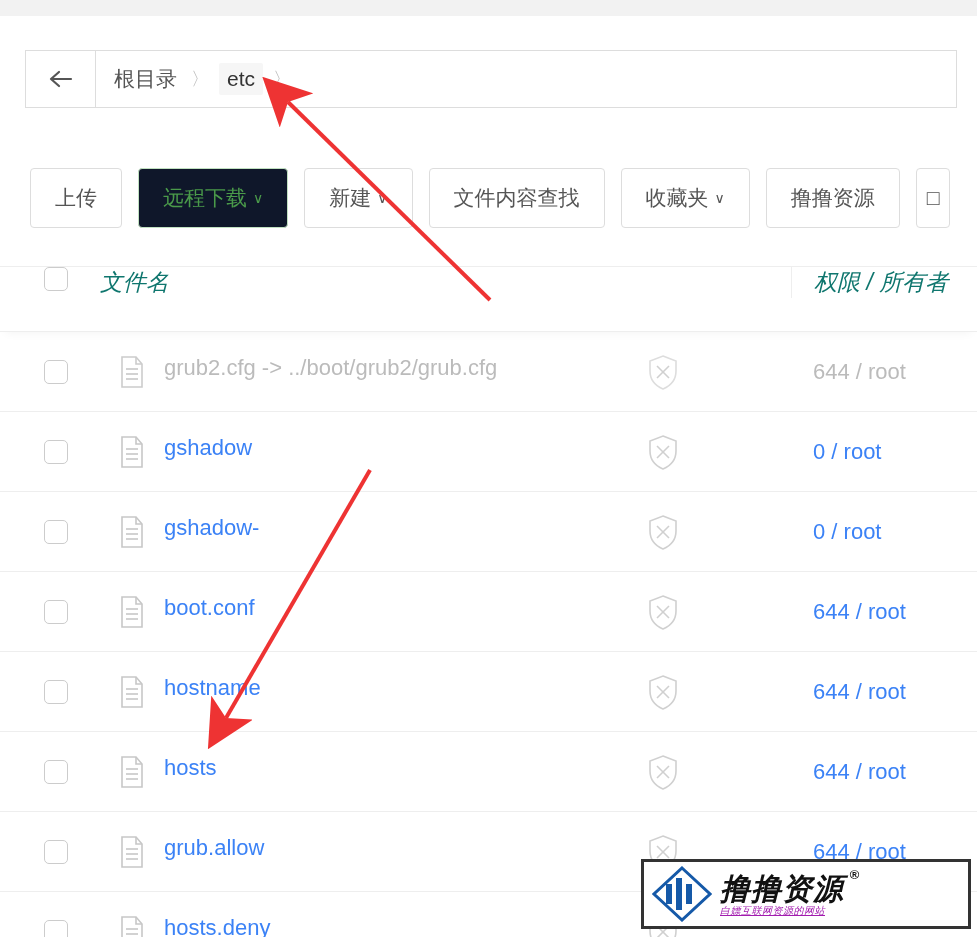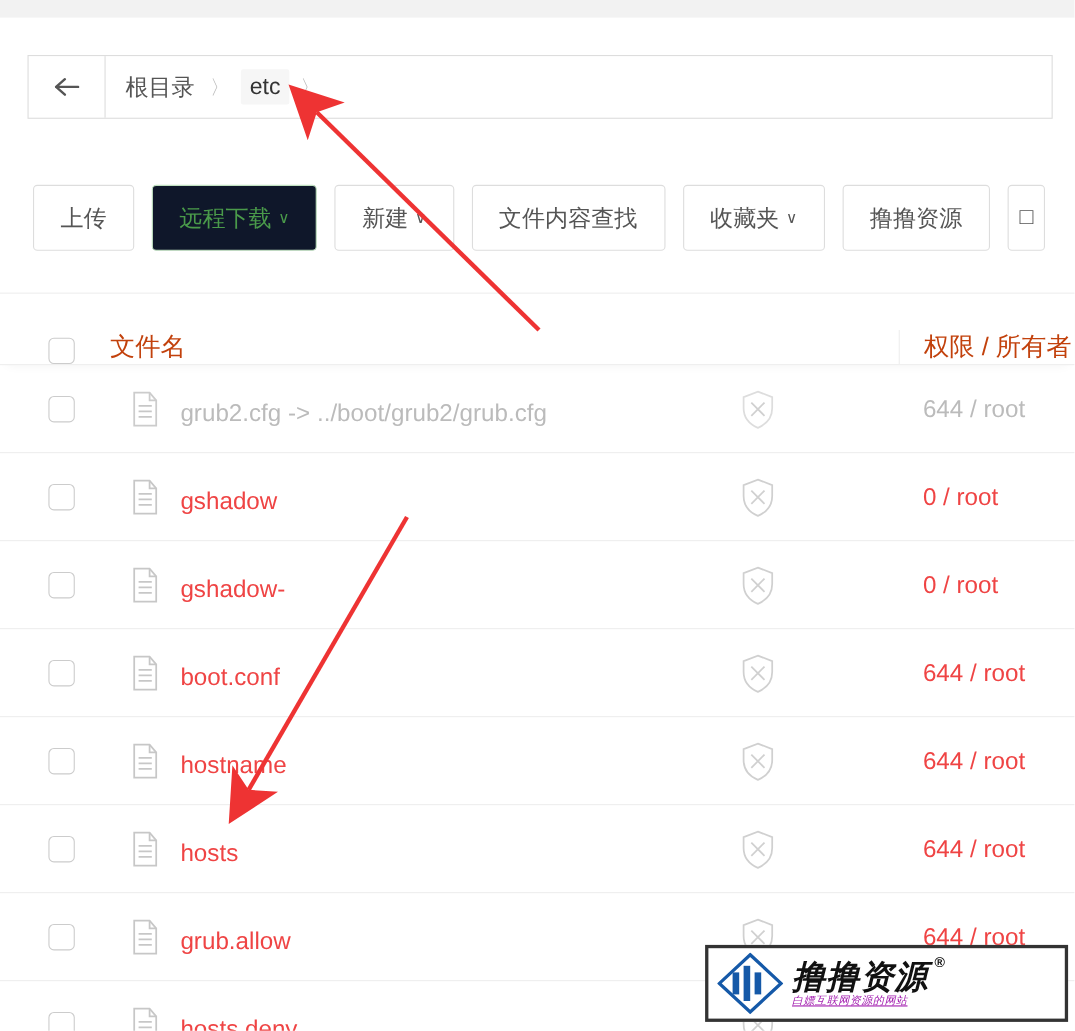--- a/index.html
+++ b/index.html
@@ -75,57 +75,58 @@
   .tbtn.green {
     background: #0f172a;
     border-color: #c0e0c0;
     color: #4a9a4a;
   }
   .chev { font-size: 14px; color: inherit; }
   
   .table-wrap { margin-top: 38px; }
   .thead {
     display: flex;
-    align-items: flex-end;
+    align-items: flex-start;
     height: 66px;
     padding: 0 0 0 44px;
     border-top: 1px solid #eee;
     border-bottom: 1px solid #eee;
     box-shadow: 0 6px 10px -6px rgba(0,0,0,0.06);
     font-size: 23px;
-    color: #c2410c;
+    color: #0f766e;
     position: relative;
     z-index: 2;
     background: #fff;
+    font-style: italic;
   }
   .col-check { width: 50px; display:flex; align-items:center;}
   .col-name { flex: 1; padding-left: 6px; }
   .col-tamper { width: 168px; border-left: 1px solid #eee; padding-left: 22px; }
-  .col-perm { width: 160px; border-left: 1px solid #eee; padding-left: 22px; }
+  .col-perm { width: 186px; border-left: 1px solid #eee; padding-left: 22px; }
   .cb {
     width: 24px; height: 24px;
     border: 1.5px solid #ccc;
     border-radius: 5px;
     background: #fff;
     cursor: pointer;
   }
   .tbody { }
   .row {
     display: flex;
     align-items: center;
     height: 80px;
     padding-left: 44px;
     border-bottom: 1px solid #eee;
     font-size: 22px;
-    color: #ef4444;
+    color: #3b82f6;
   }
   .row.faded { color: #bbb; }
   .row.faded .file-ic path, .row.faded .file-ic rect { stroke:#ccc; }
   .row.faded .shield-ic path { stroke:#ddd; }
-  .row .col-name { display:flex; align-items:flex-end; gap: 18px; padding-left: 24px;}
+  .row .col-name { display:flex; align-items:flex-start; gap: 18px; padding-left: 24px;}
   .file-ic { width: 28px; height: 34px; flex-shrink:0; }
   .file-ic svg { width:100%; height:100%; }
   .shield-ic { width: 36px; height: 40px; display:flex; align-items:center; justify-content:center;}
   .shield-ic svg { width: 34px; height: 38px; }
   .row .col-tamper { border:none; display:flex; align-items:center; }
   .row .col-perm { border:none; }
   
   .anno-svg {
     position: absolute;
     top: 0; left: 0;

